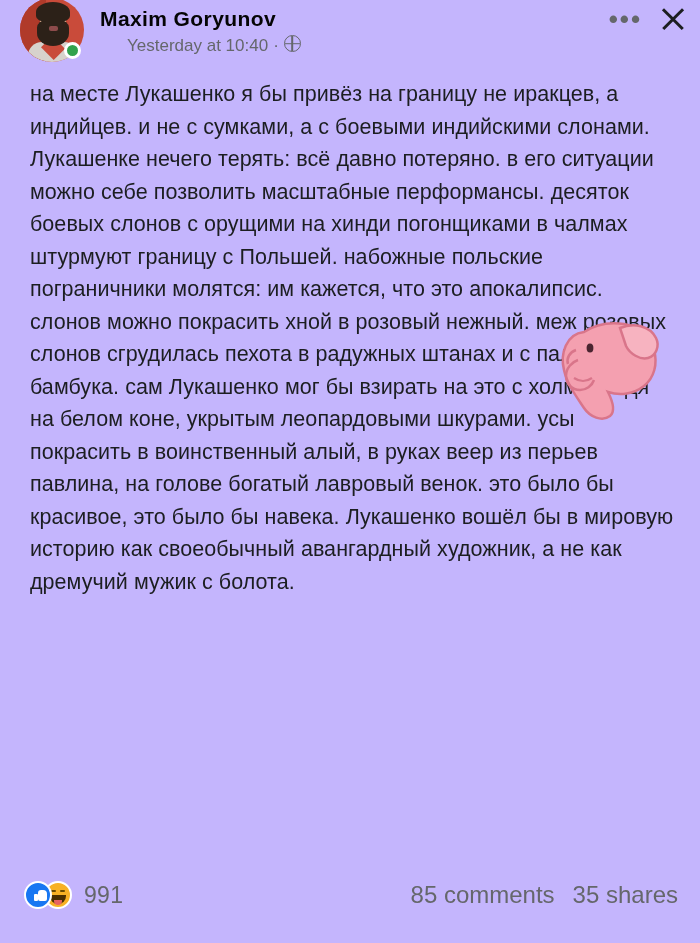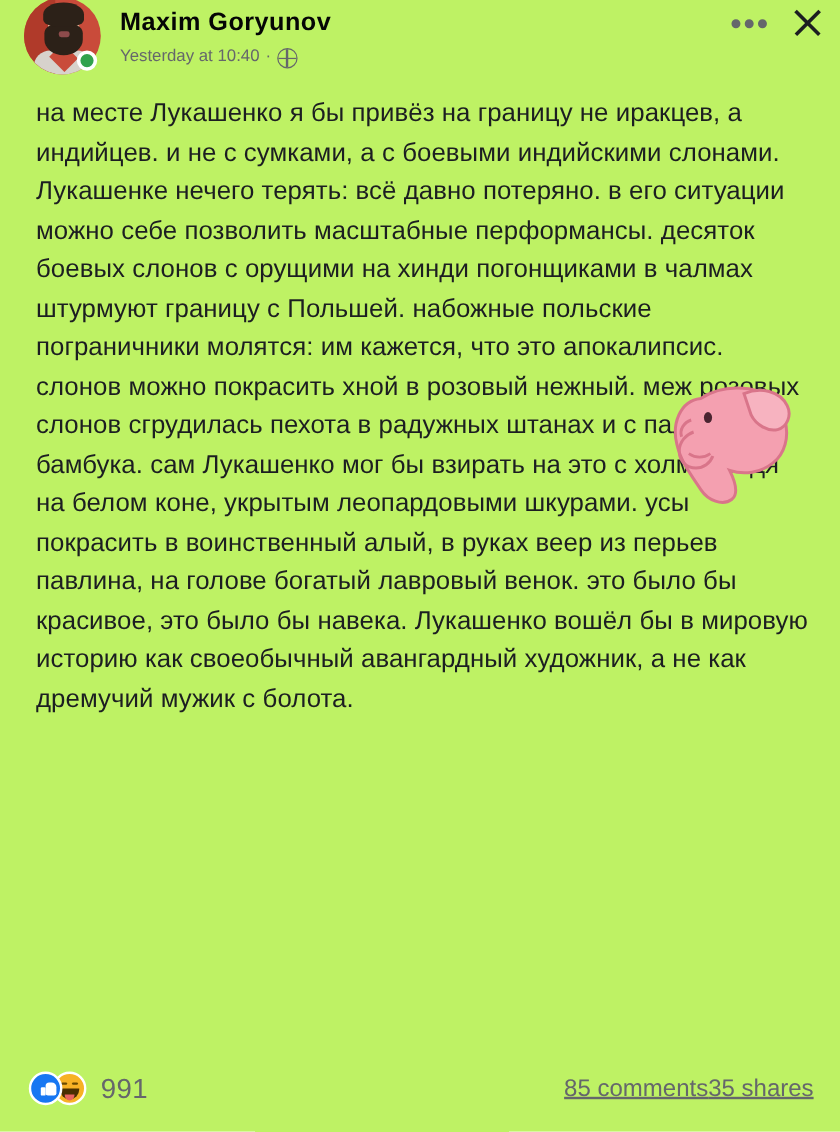--- a/index.html
+++ b/index.html
@@ -10,21 +10,21 @@
     width: 700px;
     height: 943px;
     background: #ffffff;
     font-family: "Liberation Sans", sans-serif;
     overflow: hidden;
   }
   .post {
     position: relative;
     width: 700px;
     height: 943px;
-    background: #bef264;
+    background: #c4b5fd;
     box-sizing: border-box;
   }
 
   
   .post-header {
     display: flex;
     align-items: flex-start;
     padding: 4px 14px 0 20px;
     height: 72px;
     box-sizing: border-box;
@@ -125,25 +125,26 @@
   .author-name {
     font-size: 21px;
     font-weight: bold;
     color: #050505;
     letter-spacing: 0.4px;
     line-height: 26px;
     white-space: nowrap;
   }
   .meta-row {
     display: flex;
-    align-items: flex-end;
+    align-items: flex-start;
     margin-top: 3px;
     color: #65676b;
-    font-size: 14px;
+    font-size: 17px;
     line-height: 22px;
+    margin-left: 27px;
   }
   .meta-sep {
     margin: 0 5px;
     color: #65676b;
   }
   .globe-icon {
     display: inline-block;
     width: 17px;
     height: 17px;
     border-radius: 50%;
@@ -226,21 +227,21 @@
     width: 108px;
     height: 122px;
     pointer-events: none;
   }
 
   
   .post-footer {
     position: absolute;
     left: 0;
     right: 0;
-    bottom: 0;
+    bottom: 12px;
     height: 68px;
     display: flex;
     align-items: center;
     justify-content: space-between;
     padding: 0 22px 4px 24px;
     box-sizing: border-box;
   }
   .reactions {
     display: flex;
     align-items: center;
@@ -316,23 +317,23 @@
   }
   .reaction-count {
     margin-left: 12px;
     font-size: 23px;
     color: #65676b;
     letter-spacing: 0.3px;
   }
   .footer-right {
     display: flex;
     align-items: center;
-    font-size: 20px;
+    gap: 18px;
+    font-size: 24px;
     color: #65676b;
-    text-decoration: underline;
   }
   .footer-right span {
     cursor: pointer;
   }
 </style>
 </head>
 <body>
 
 <div class="post">
 

